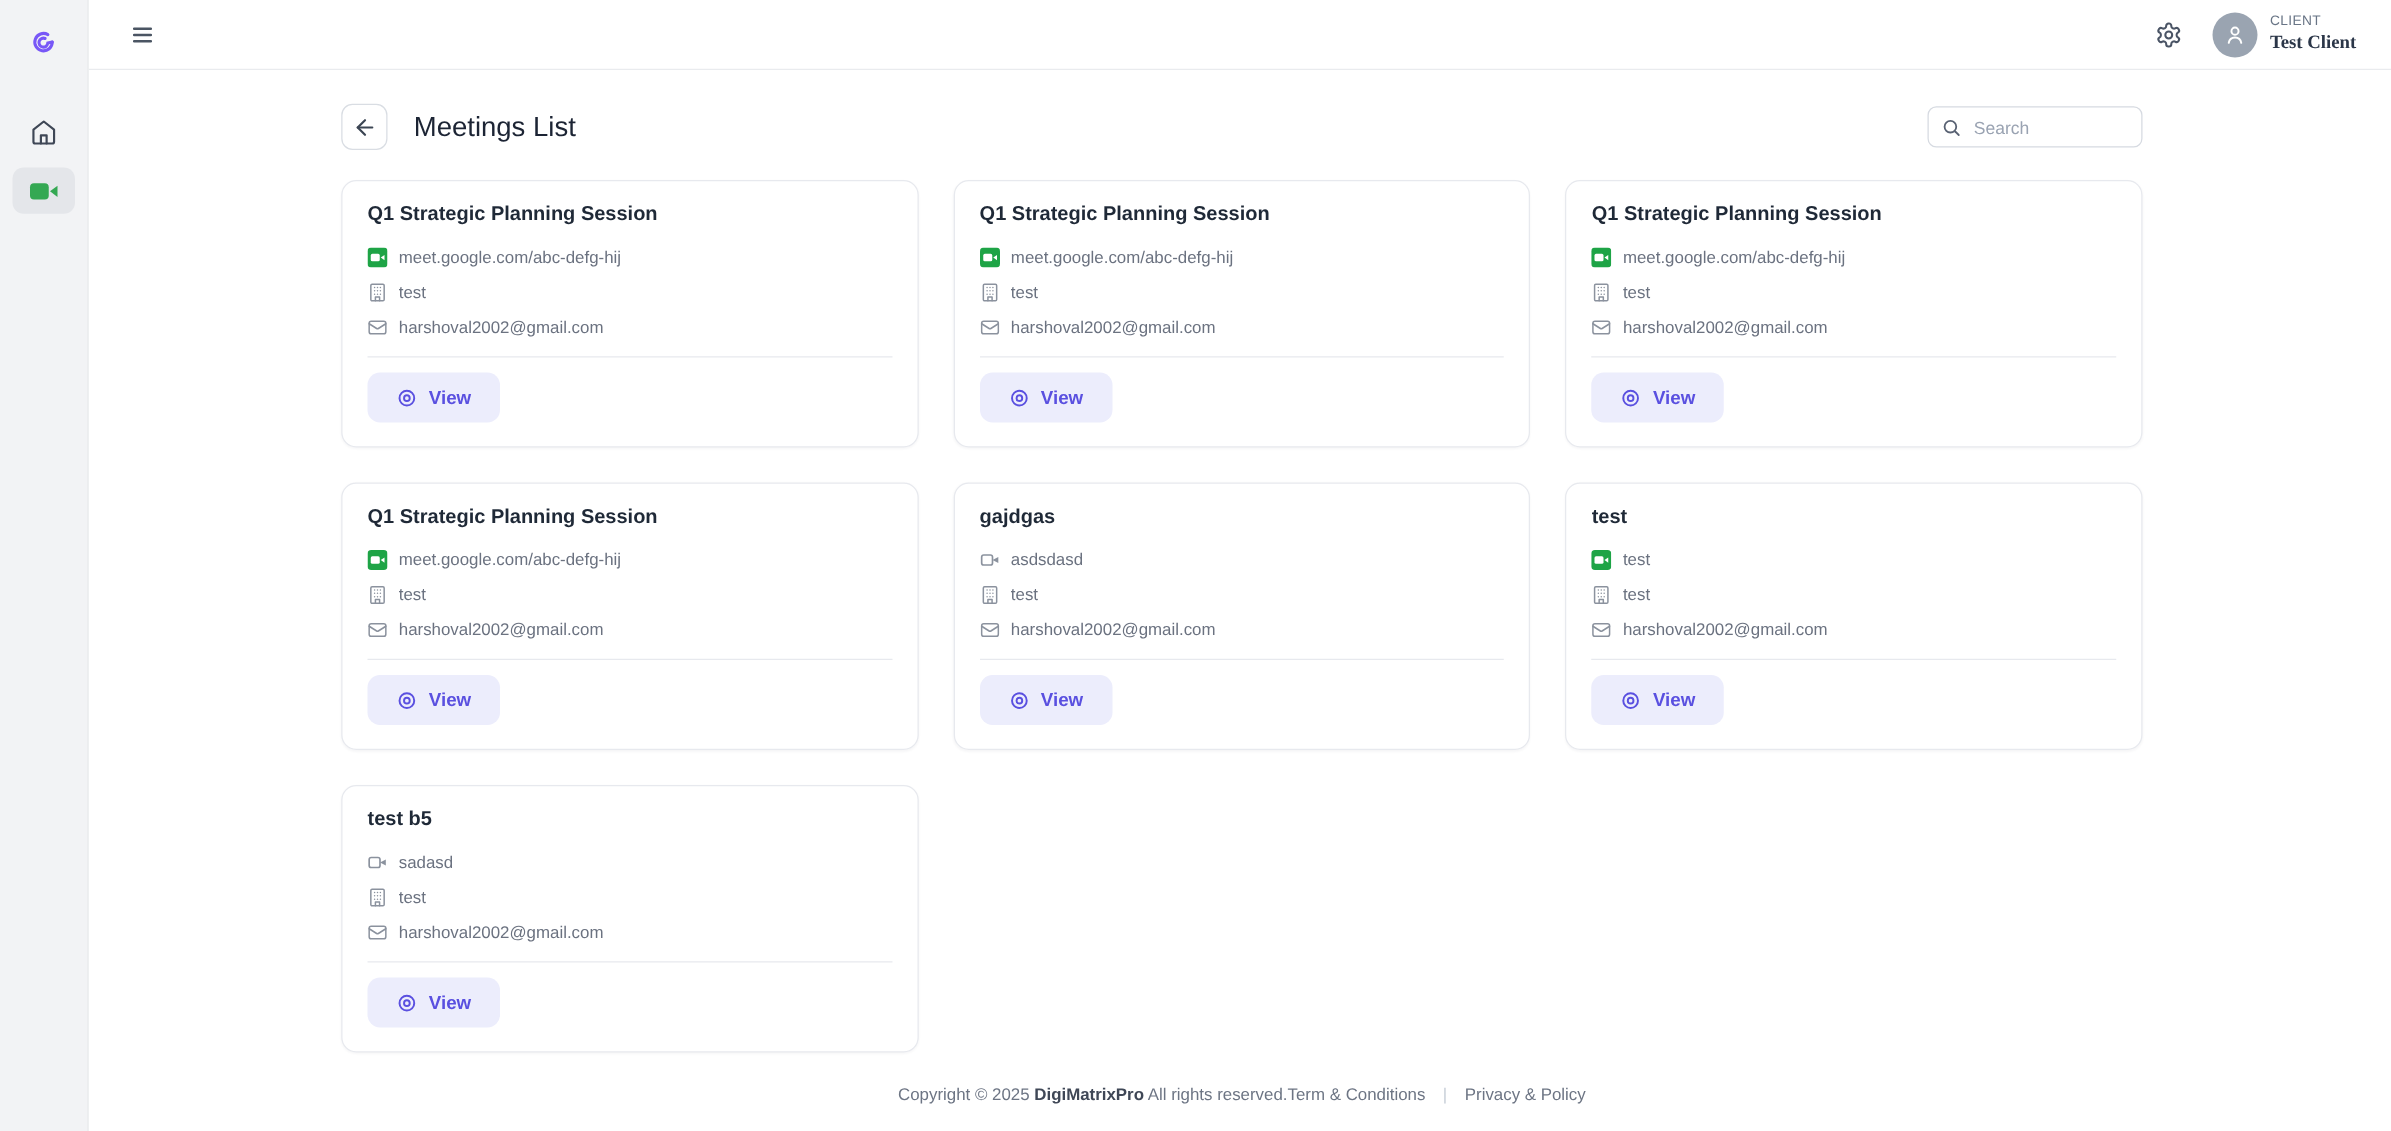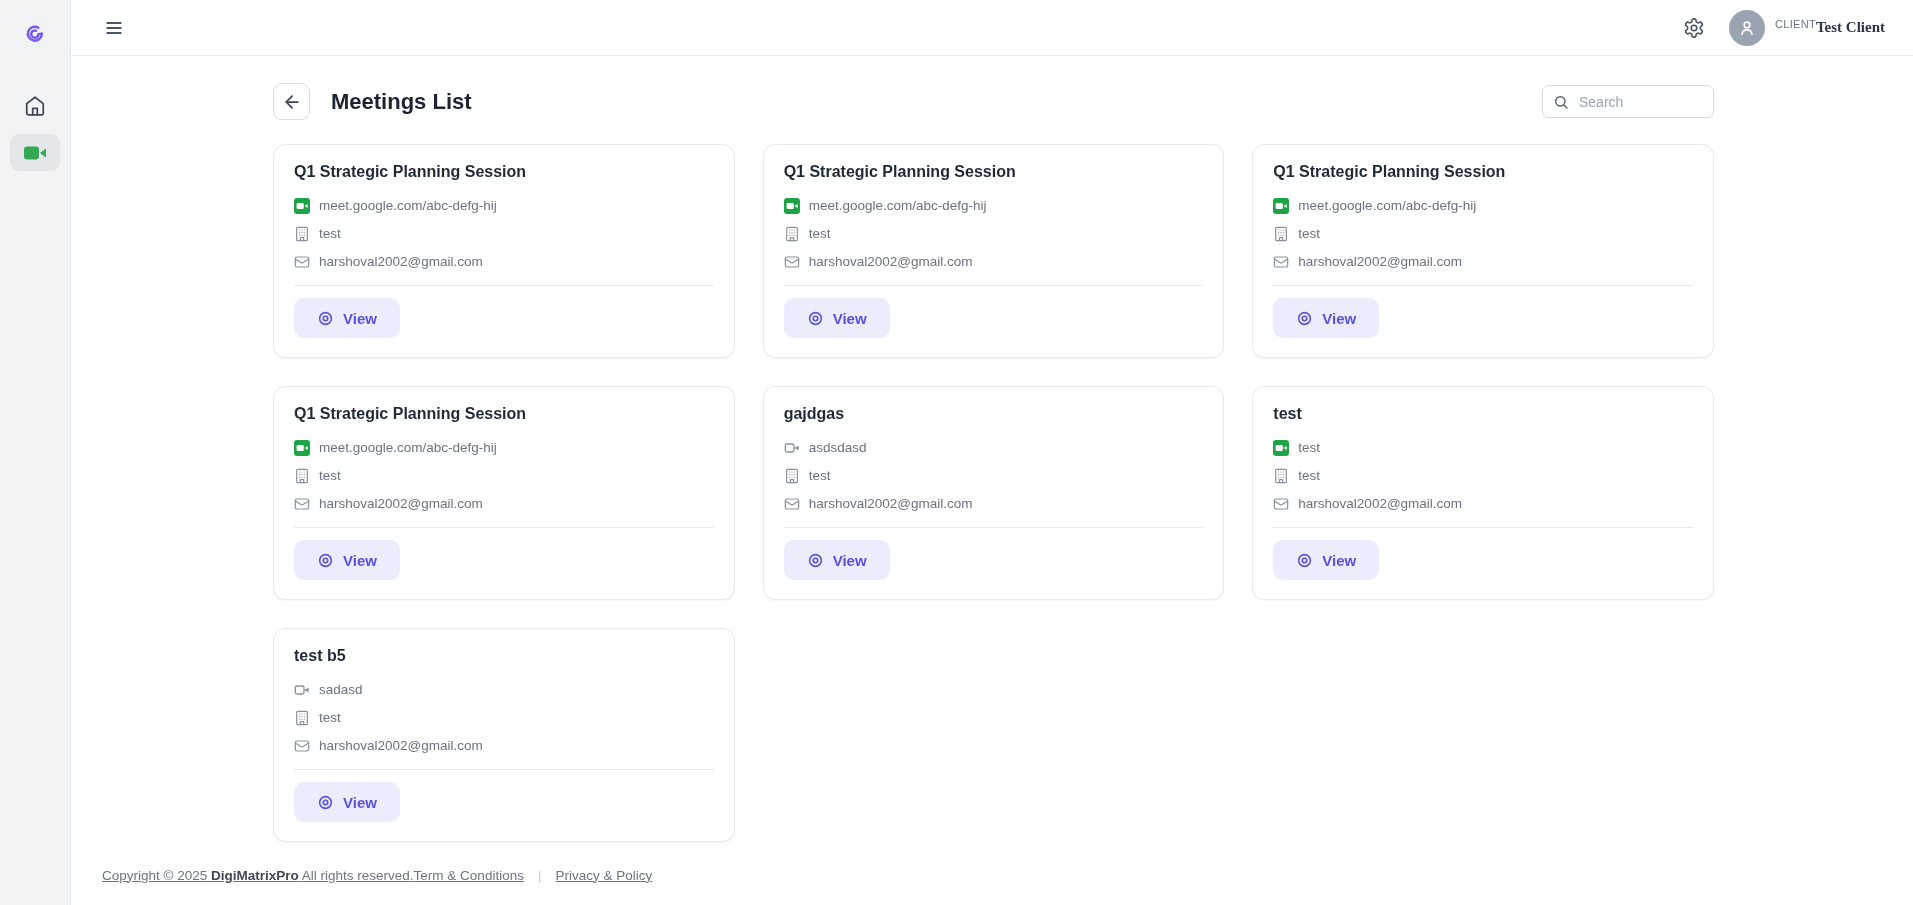--- a/index.html
+++ b/index.html
@@ -35,34 +35,34 @@
     height:56px; min-height:56px;
     border-bottom:1px solid #e9ebee;
     display:flex; align-items:center; justify-content:space-between;
     padding:0 28px 0 29px; background:#fff;
   }
   .hamburger { border:none; background:transparent; cursor:pointer; padding:4px; color:#4b5563; display:flex; }
   .topbar-right { display:flex; align-items:center; gap:22px; }
   .icon-btn { border:none; background:transparent; cursor:pointer; padding:2px; color:#4a5465; display:flex; }
   .user { display:flex; align-items:center; gap:10px; cursor:pointer; }
   .avatar { width:36px; height:36px; border-radius:50%; background:#9aa4b1; display:flex; align-items:center; justify-content:center; }
-  .user-text { display:flex; flex-direction:row; line-height:1.25; }
+  .user-text { display:flex; flex-direction:column; line-height:1.25; }
   .user-role { font-size:11px; color:#697586; letter-spacing:.3px; }
   .user-name { font-size:15px; font-weight:bold; color:#2b3648;font-family:Liberation Serif, serif; }
 
   
   .content { flex:1; padding:27px 199px 0 202px; background:#fff; }
   .page-header { display:flex; align-items:center; margin-bottom:24px; }
   .back-btn {
     width:37px; height:37px; background:#fff;
     border:1px solid #d9dde3; border-radius:9px;
     display:flex; align-items:center; justify-content:center;
     cursor:pointer; color:#3c4654;
   }
-  .page-title { font-size:22px; font-weight:bold; color:#1c2434; margin:0 0 0 21px; }
+  .page-title { font-size:22px; font-weight:normal; color:#1c2434; margin:0 0 0 21px; }
   .search-box {
     margin-left:auto; width:172px; height:33px;
     border:1px solid #d6dae1; border-radius:7px; background:#fff;
     display:flex; align-items:center; gap:8px; padding:0 10px;
   }
   .search-box svg { flex:none; color:#596273; }
   .search-box input { border:none; outline:none; width:100%; font-size:14px; color:#374151; background:transparent; font-family:inherit; }
   .search-box input::placeholder { color:#9aa3b2; }
 
   .grid { display:grid; grid-template-columns:repeat(3,1fr); gap:28px; }
@@ -78,23 +78,23 @@
   .view-btn {
     display:inline-flex; align-items:center; gap:9px;
     background:#ecedfc; color:#5a50e0;
     border:none; border-radius:10px; height:40px; padding:0 23px;
     font-size:15px; font-weight:bold; font-family:inherit; cursor:pointer;
   }
 
   
   .footer {
     height:50px; min-height:50px;
-    display:flex; align-items:center; justify-content:flex-start;
+    display:flex; align-items:center; justify-content:center;
     padding:0 28px 10px 31px;
-    font-size:13.5px; color:#6d7584; background:#fff;text-decoration:underline;
+    font-size:13.5px; color:#6d7584; background:#fff;
   }
   .copyright b { color:#3f4756; }
   .footer-links { display:flex; align-items:center; gap:14px; }
   .flink { cursor:pointer; color:#6d7584; }
   .fsep { color:#c6cdd7; }
 </style>
 </head>
 <body>
 
 <aside class="sidebar">

